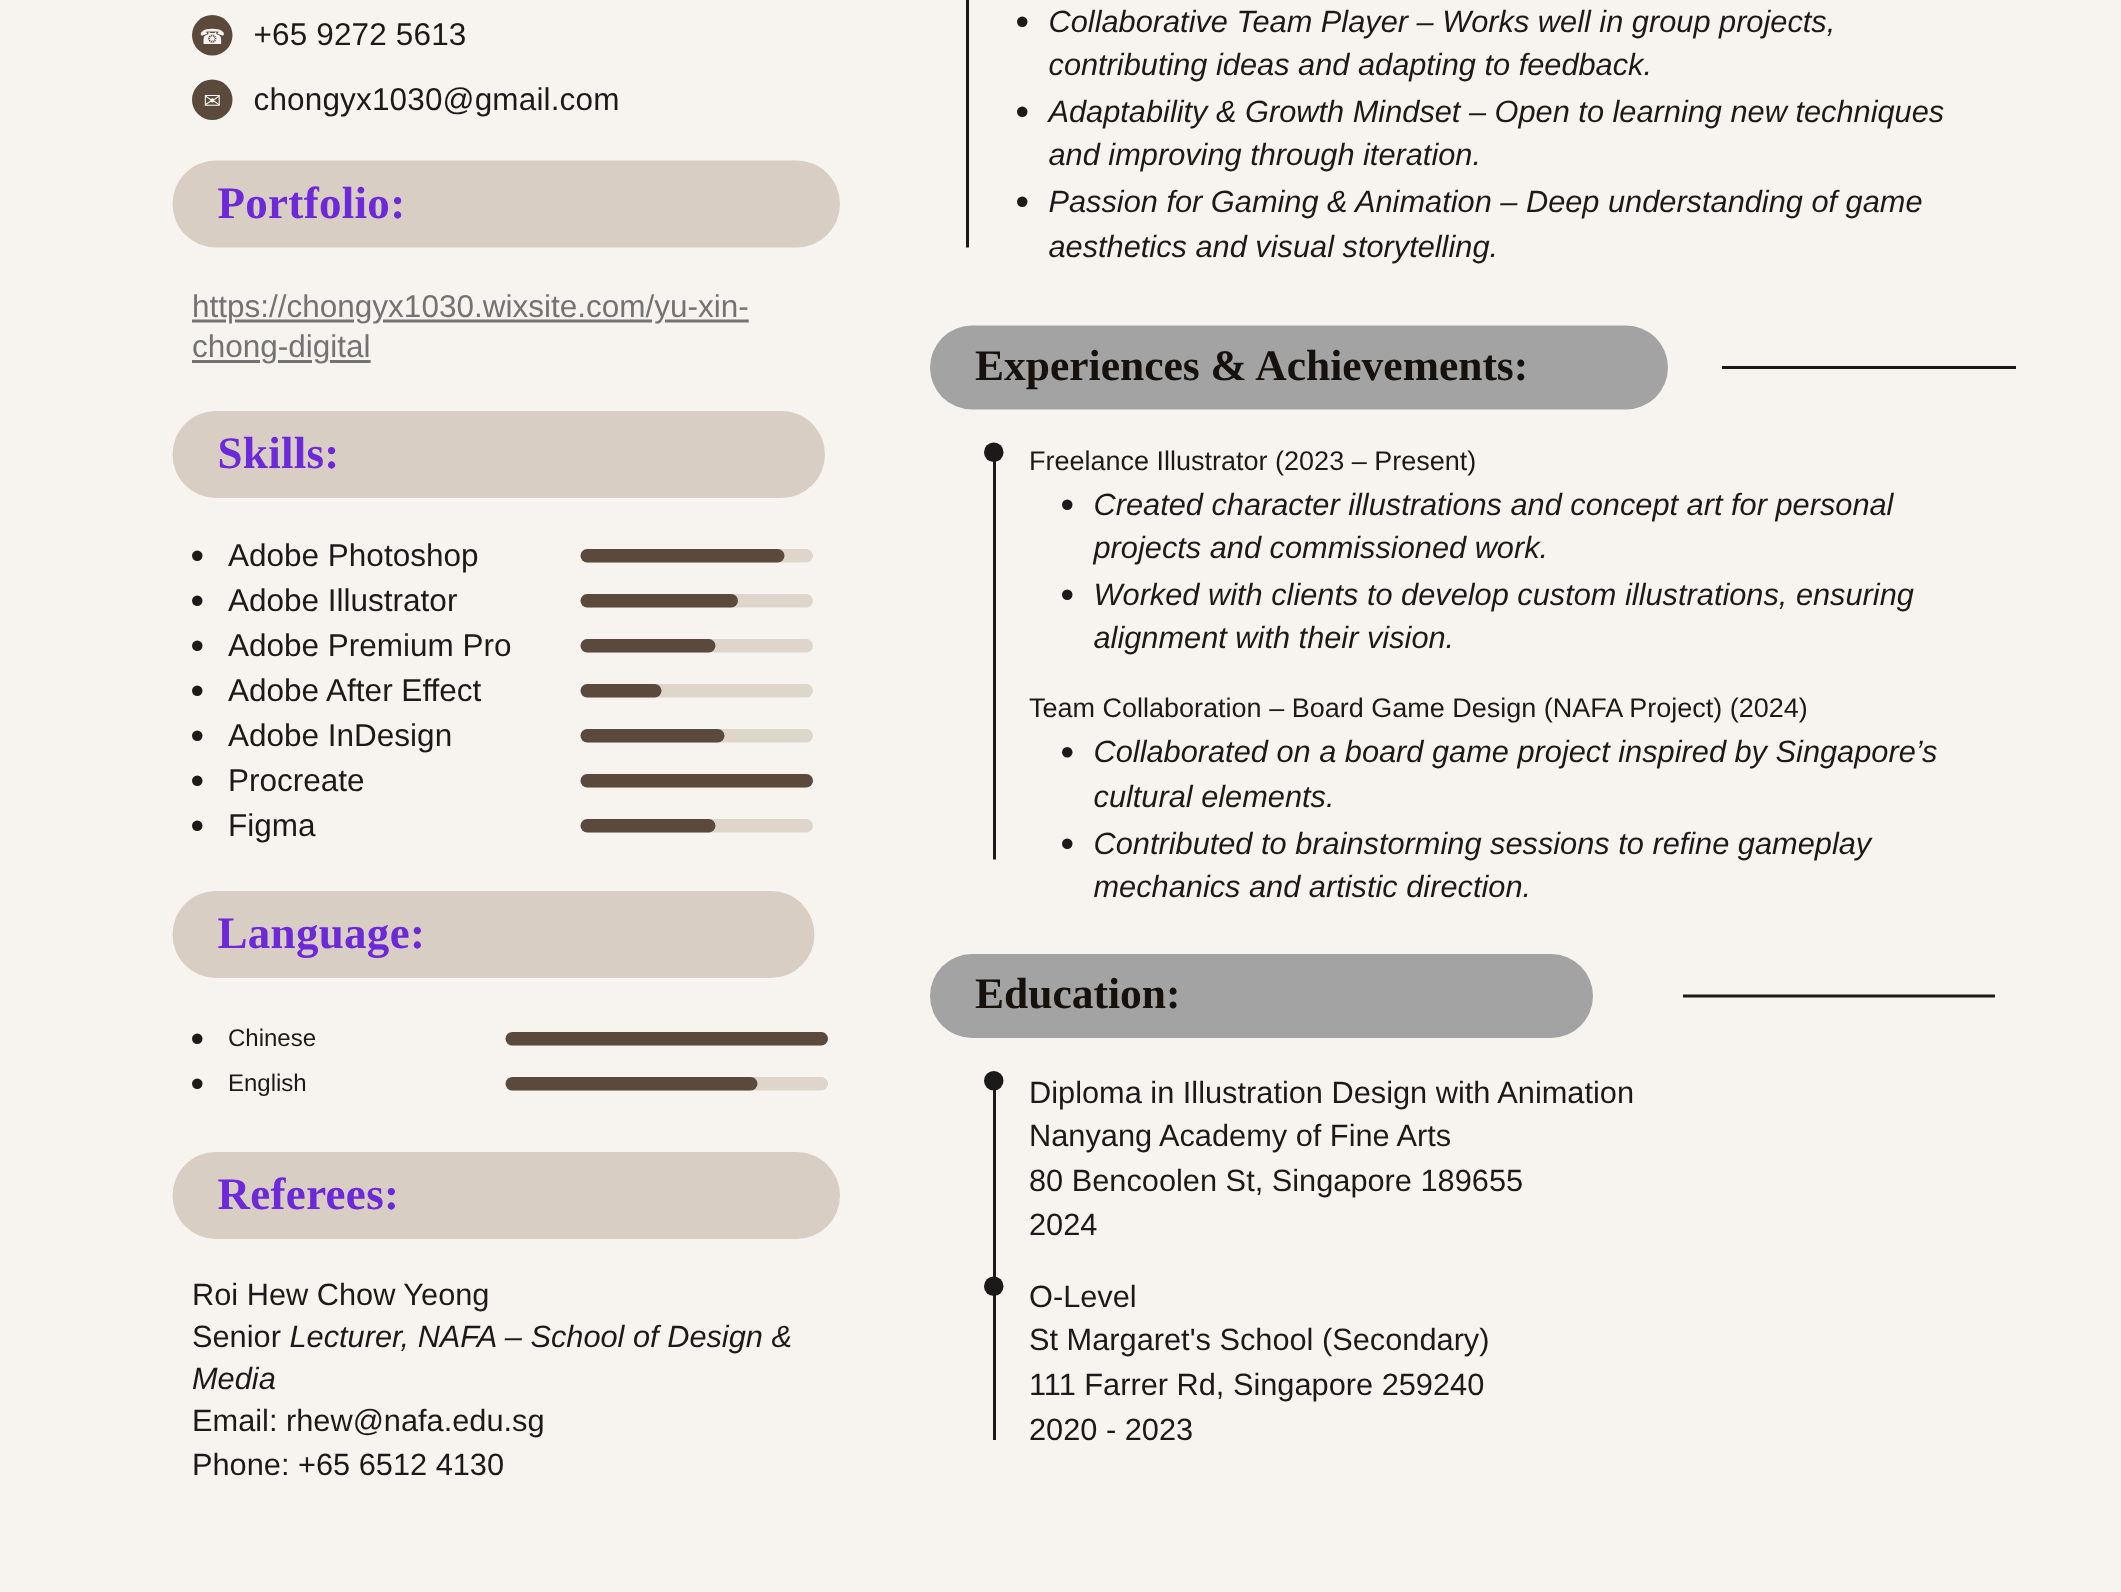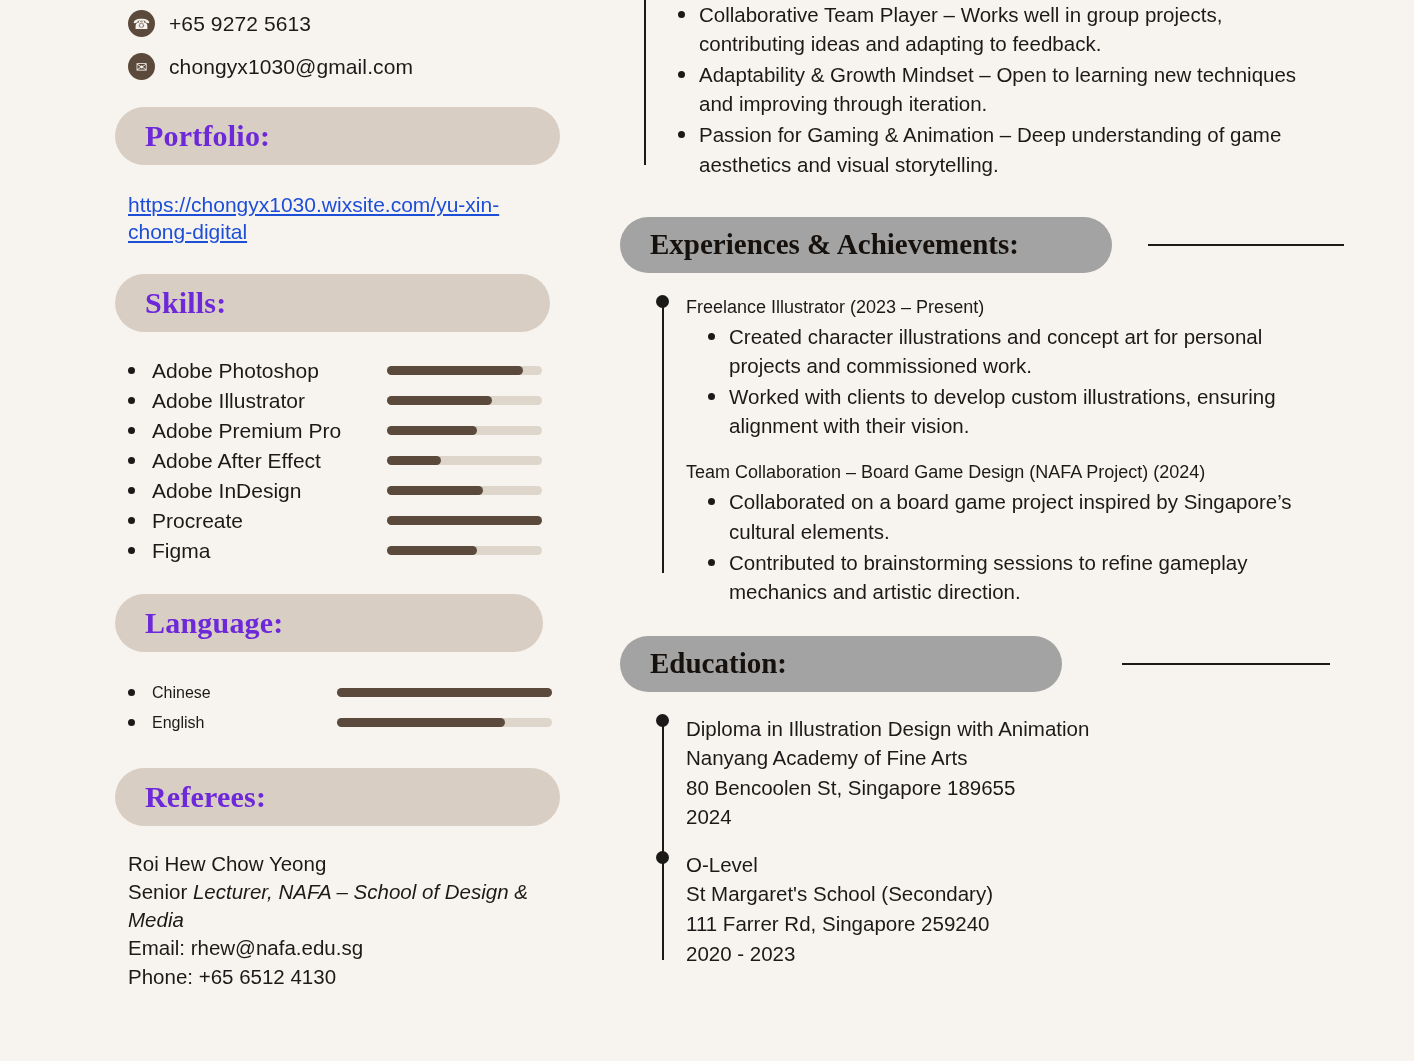--- a/index.html
+++ b/index.html
@@ -80,21 +80,21 @@
   .language-pill  { width: 428px; margin-top: 28px; }
   .referees-pill  { width: 445px; margin-top: 30px; }
 
   .link-block {
     margin: 26px 0 0 0;
     padding-left: 128px;
     width: 420px;
   }
   .link-block a {
     font-size: 21px;
-    color: #1d4ed8;
+    color: #737373;
     text-decoration: underline;
     line-height: 1.3;
     word-break: break-word;
   }
   .skill-list, .lang-list {
     list-style: none;
     margin: 0;
     padding: 0;
   }
   .skill-row {
@@ -167,20 +167,21 @@
   .rl-list {
     list-style: none;
     margin: 0;
     padding: 0;
   }
   .rl-item {
     display: flex;
     font-size: 20.5px;
     line-height: 1.42;
     margin-bottom: 2px;
+    font-style: italic;
   }
   .rl-item .bullet-dot {
     margin-top: 11px;
     margin-right: 14px;
   }
   .rl-text { max-width: 610px; }
 
   .section-head {
     display: flex;
     align-items: center;

